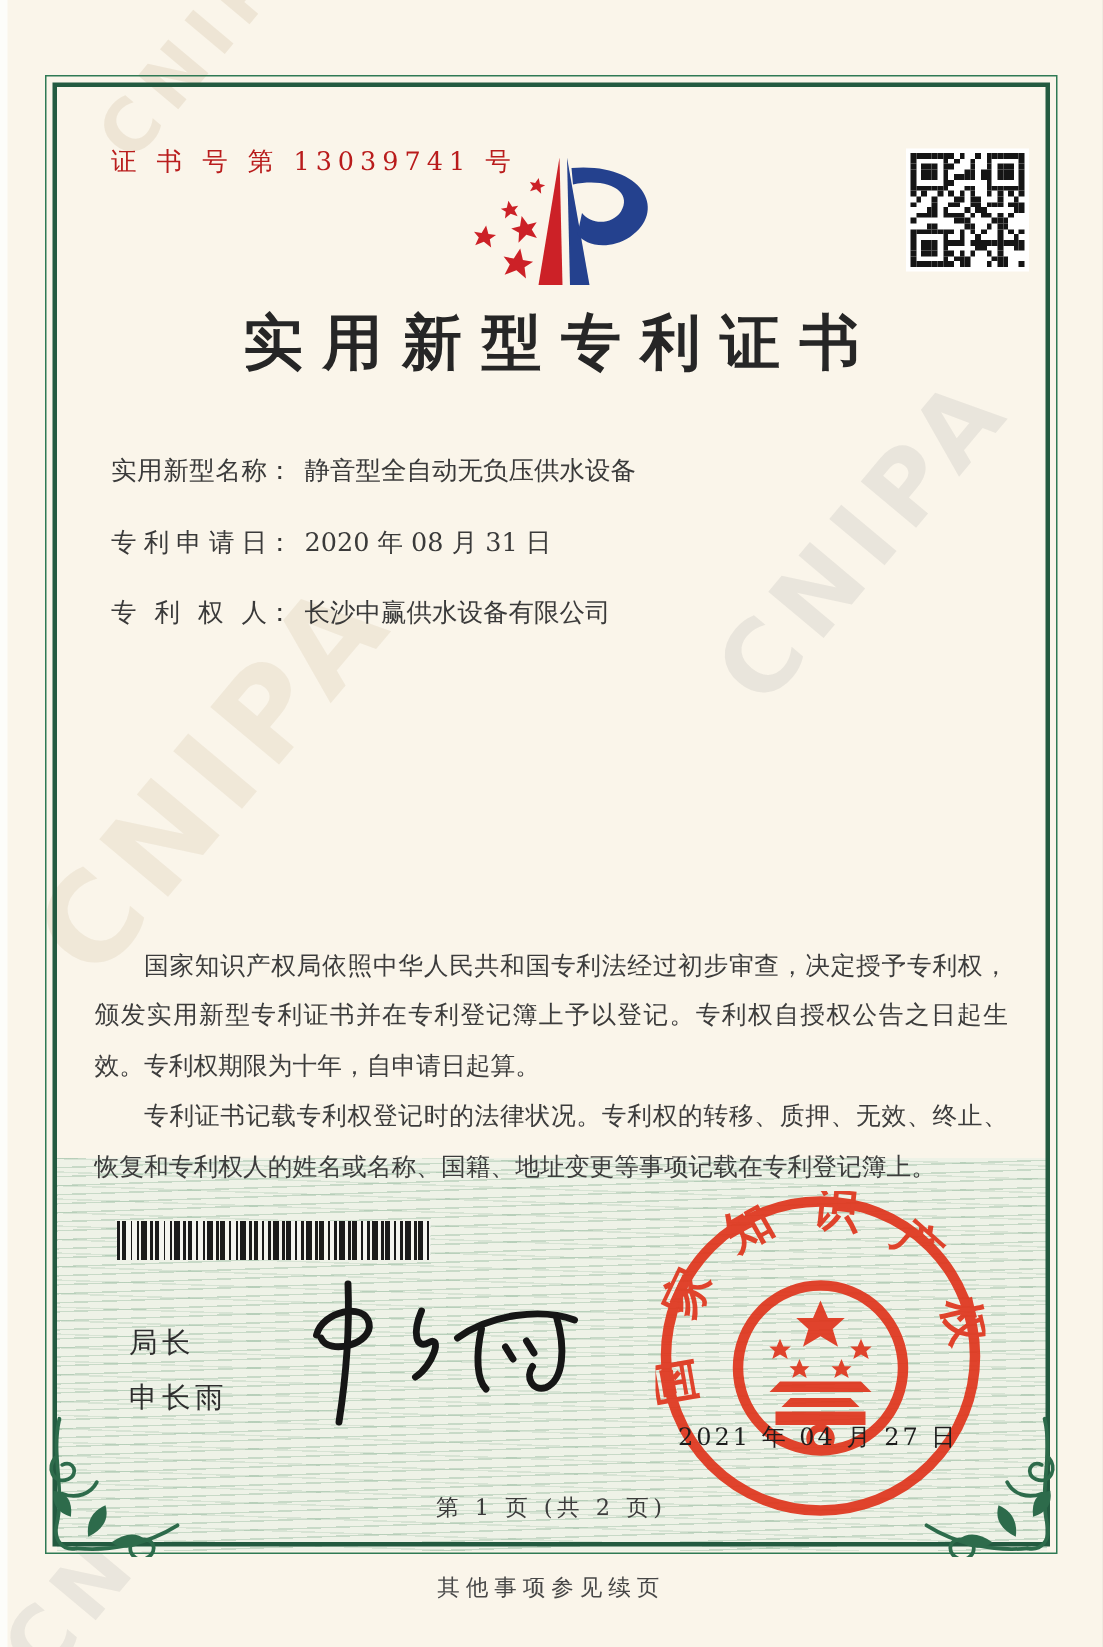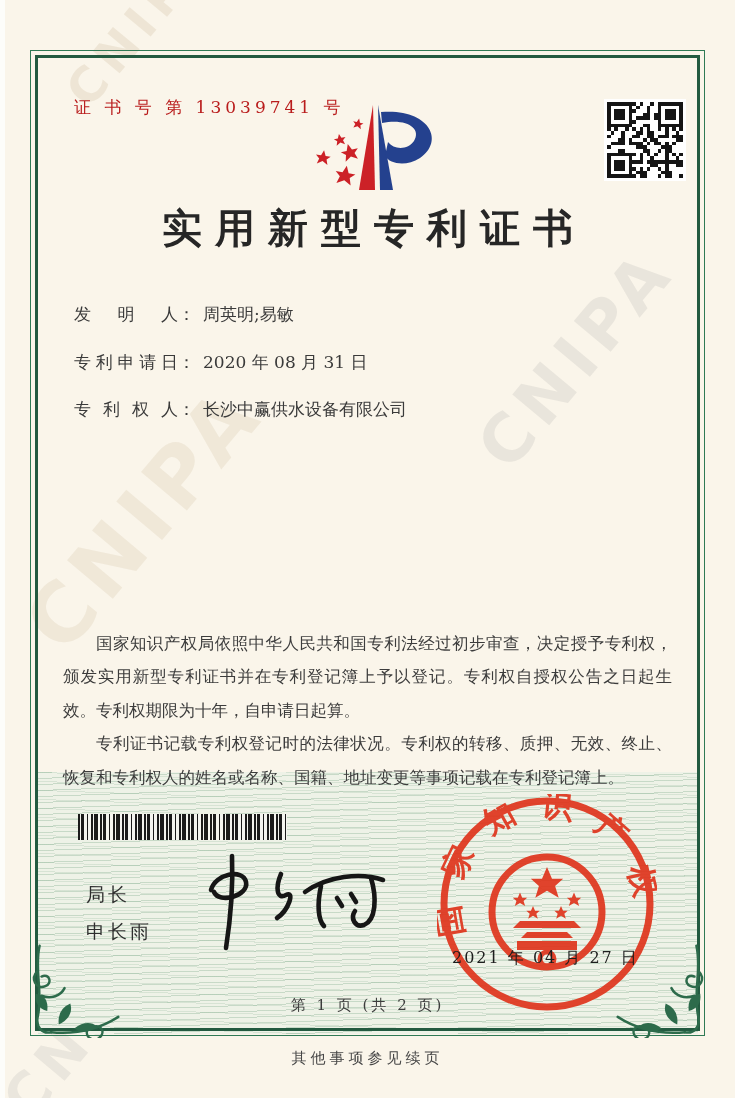--- a/index.html
+++ b/index.html
@@ -572,21 +572,21 @@
       <div class="qm" style="background: rgb(21, 21, 21);"></div>
       <div class="qm" style="background: transparent;"></div>
       <div class="qm" style="background: transparent;"></div>
       <div class="qm" style="background: rgb(21, 21, 21);"></div>
     </div>
 
   <div class="title">实用新型专利证书</div>
 
   <div class="fields">
     <div class="frow">
-      <span class="flabel">发明人</span><span class="fcolon">：</span><span>周英明;易敏</span>
+      <span class="flabel">实用新型名称</span><span class="fcolon">：</span><span>静音型全自动无负压供水设备</span>
     </div>
     <div class="frow">
       <span class="flabel">专利申请日</span><span class="fcolon">：</span><span>2020 年 08 月 31 日</span>
     </div>
     <div class="frow">
       <span class="flabel">专利权人</span><span class="fcolon">：</span><span>长沙中赢供水设备有限公司</span>
     </div>
   </div>
 
   <div class="paras">

